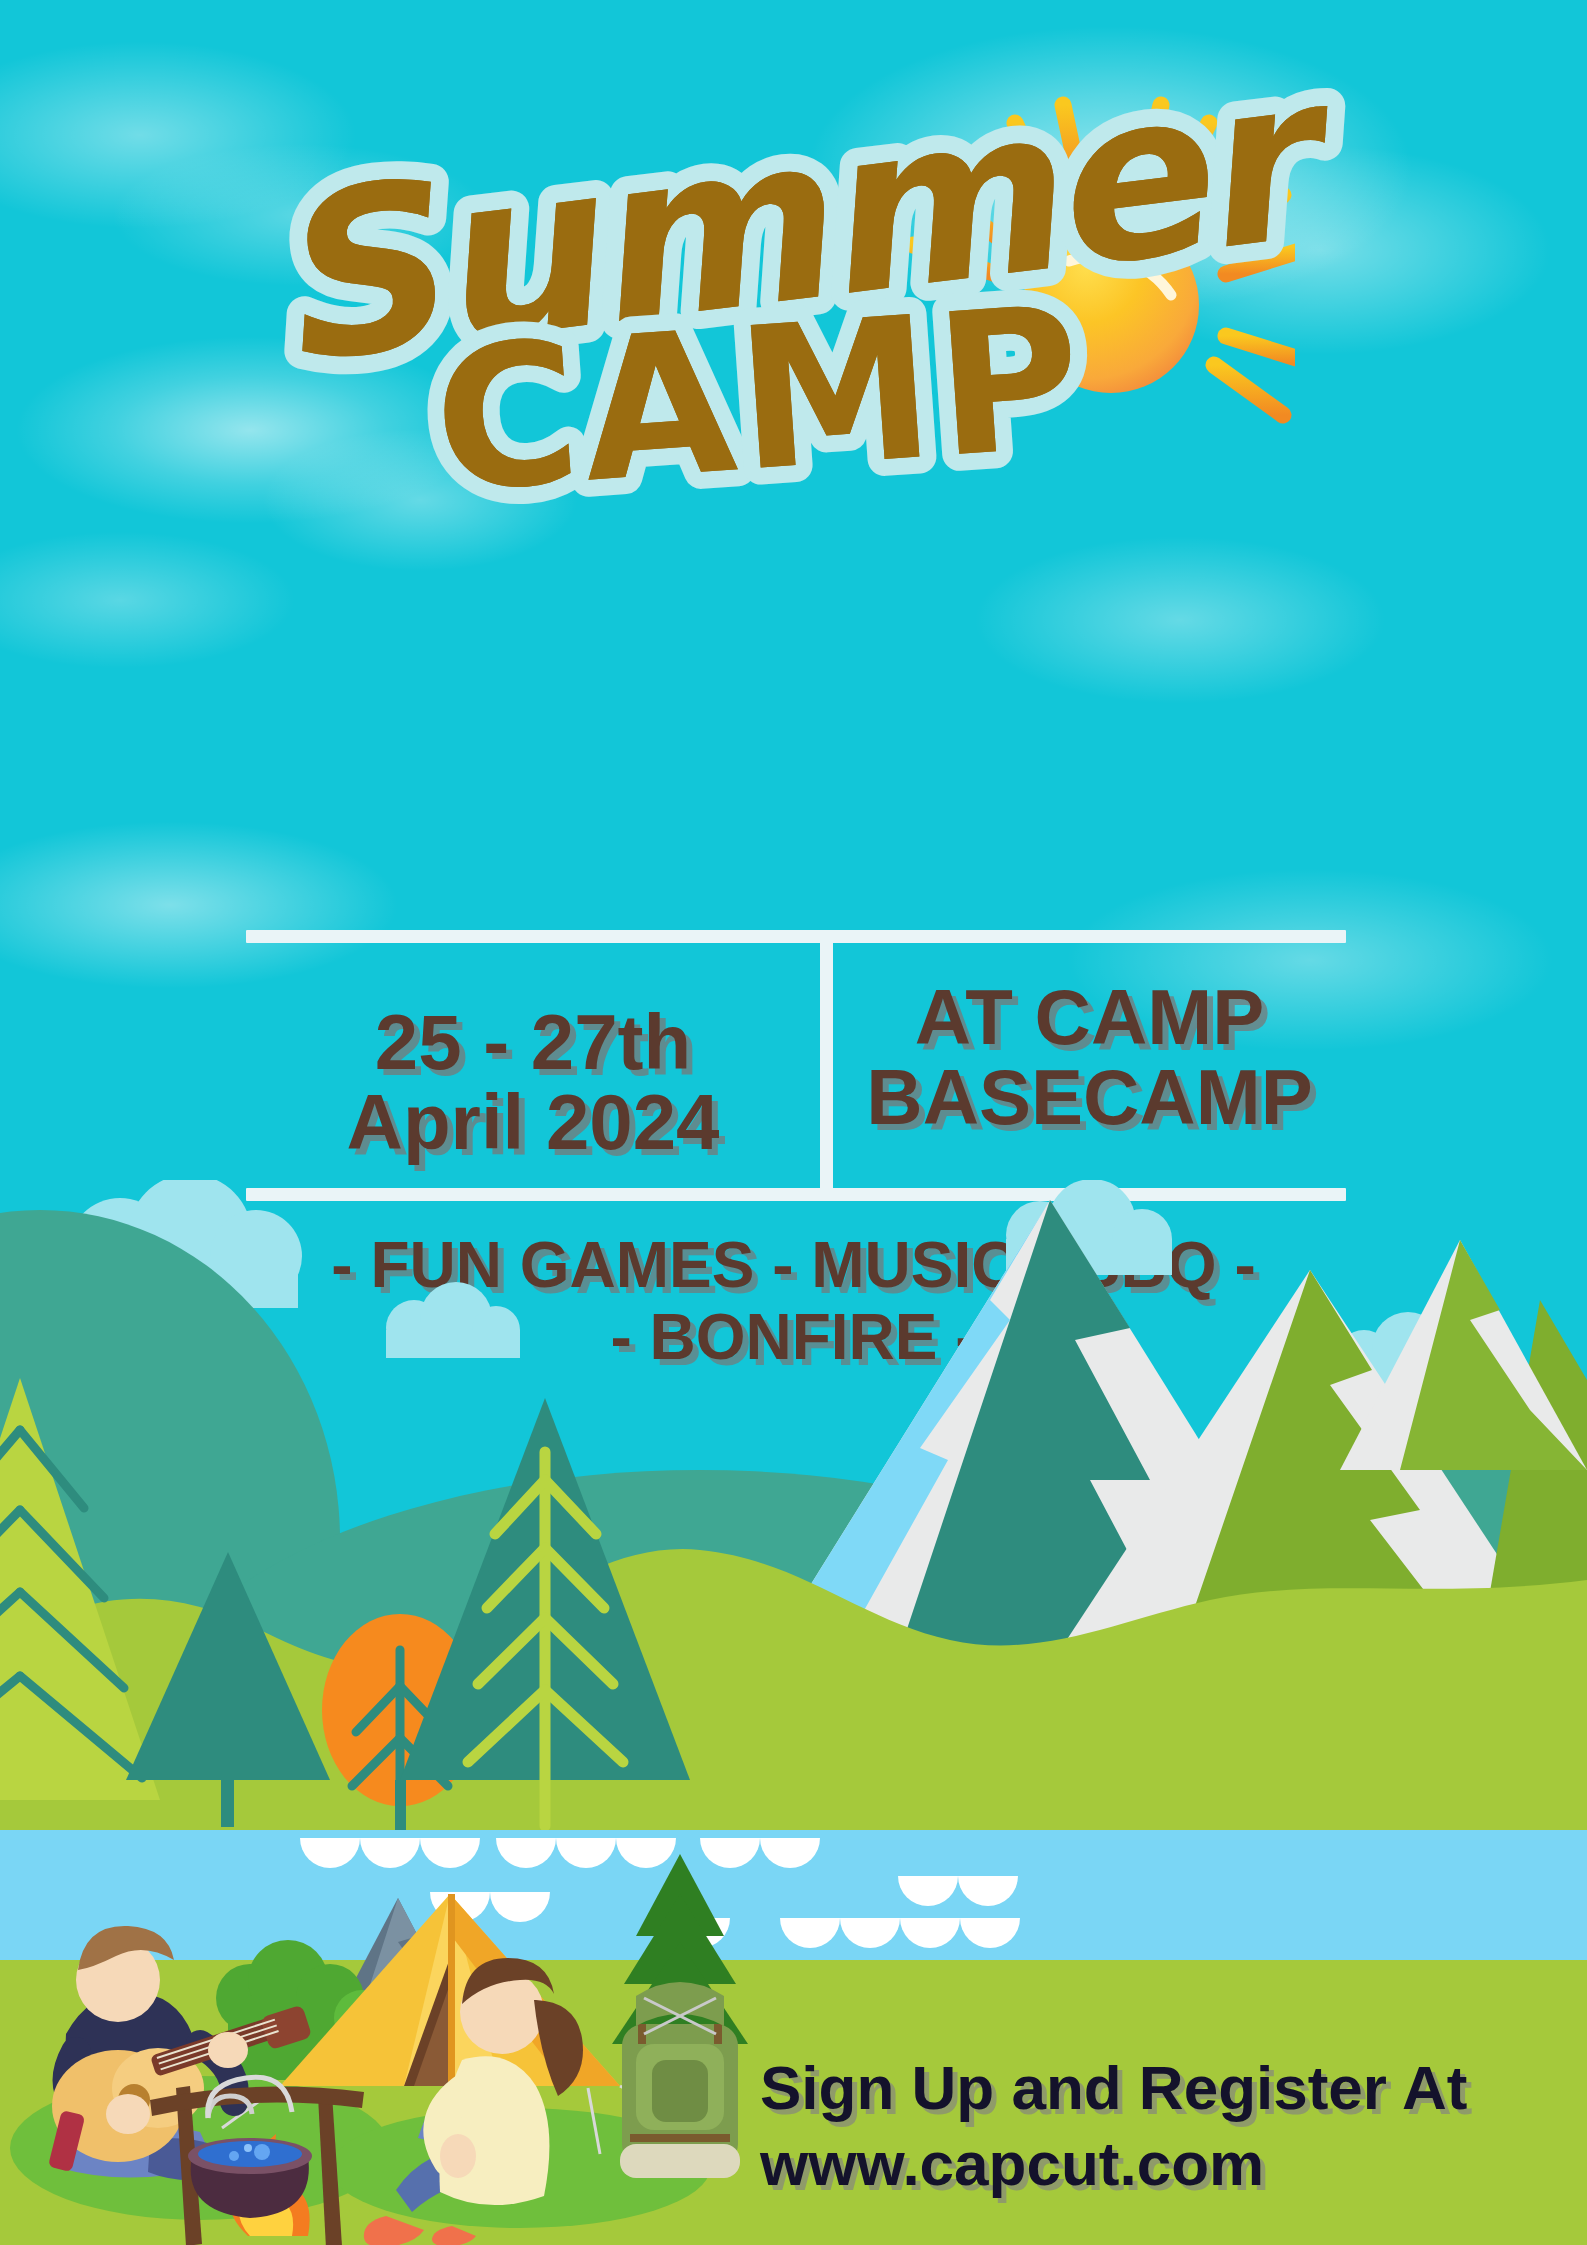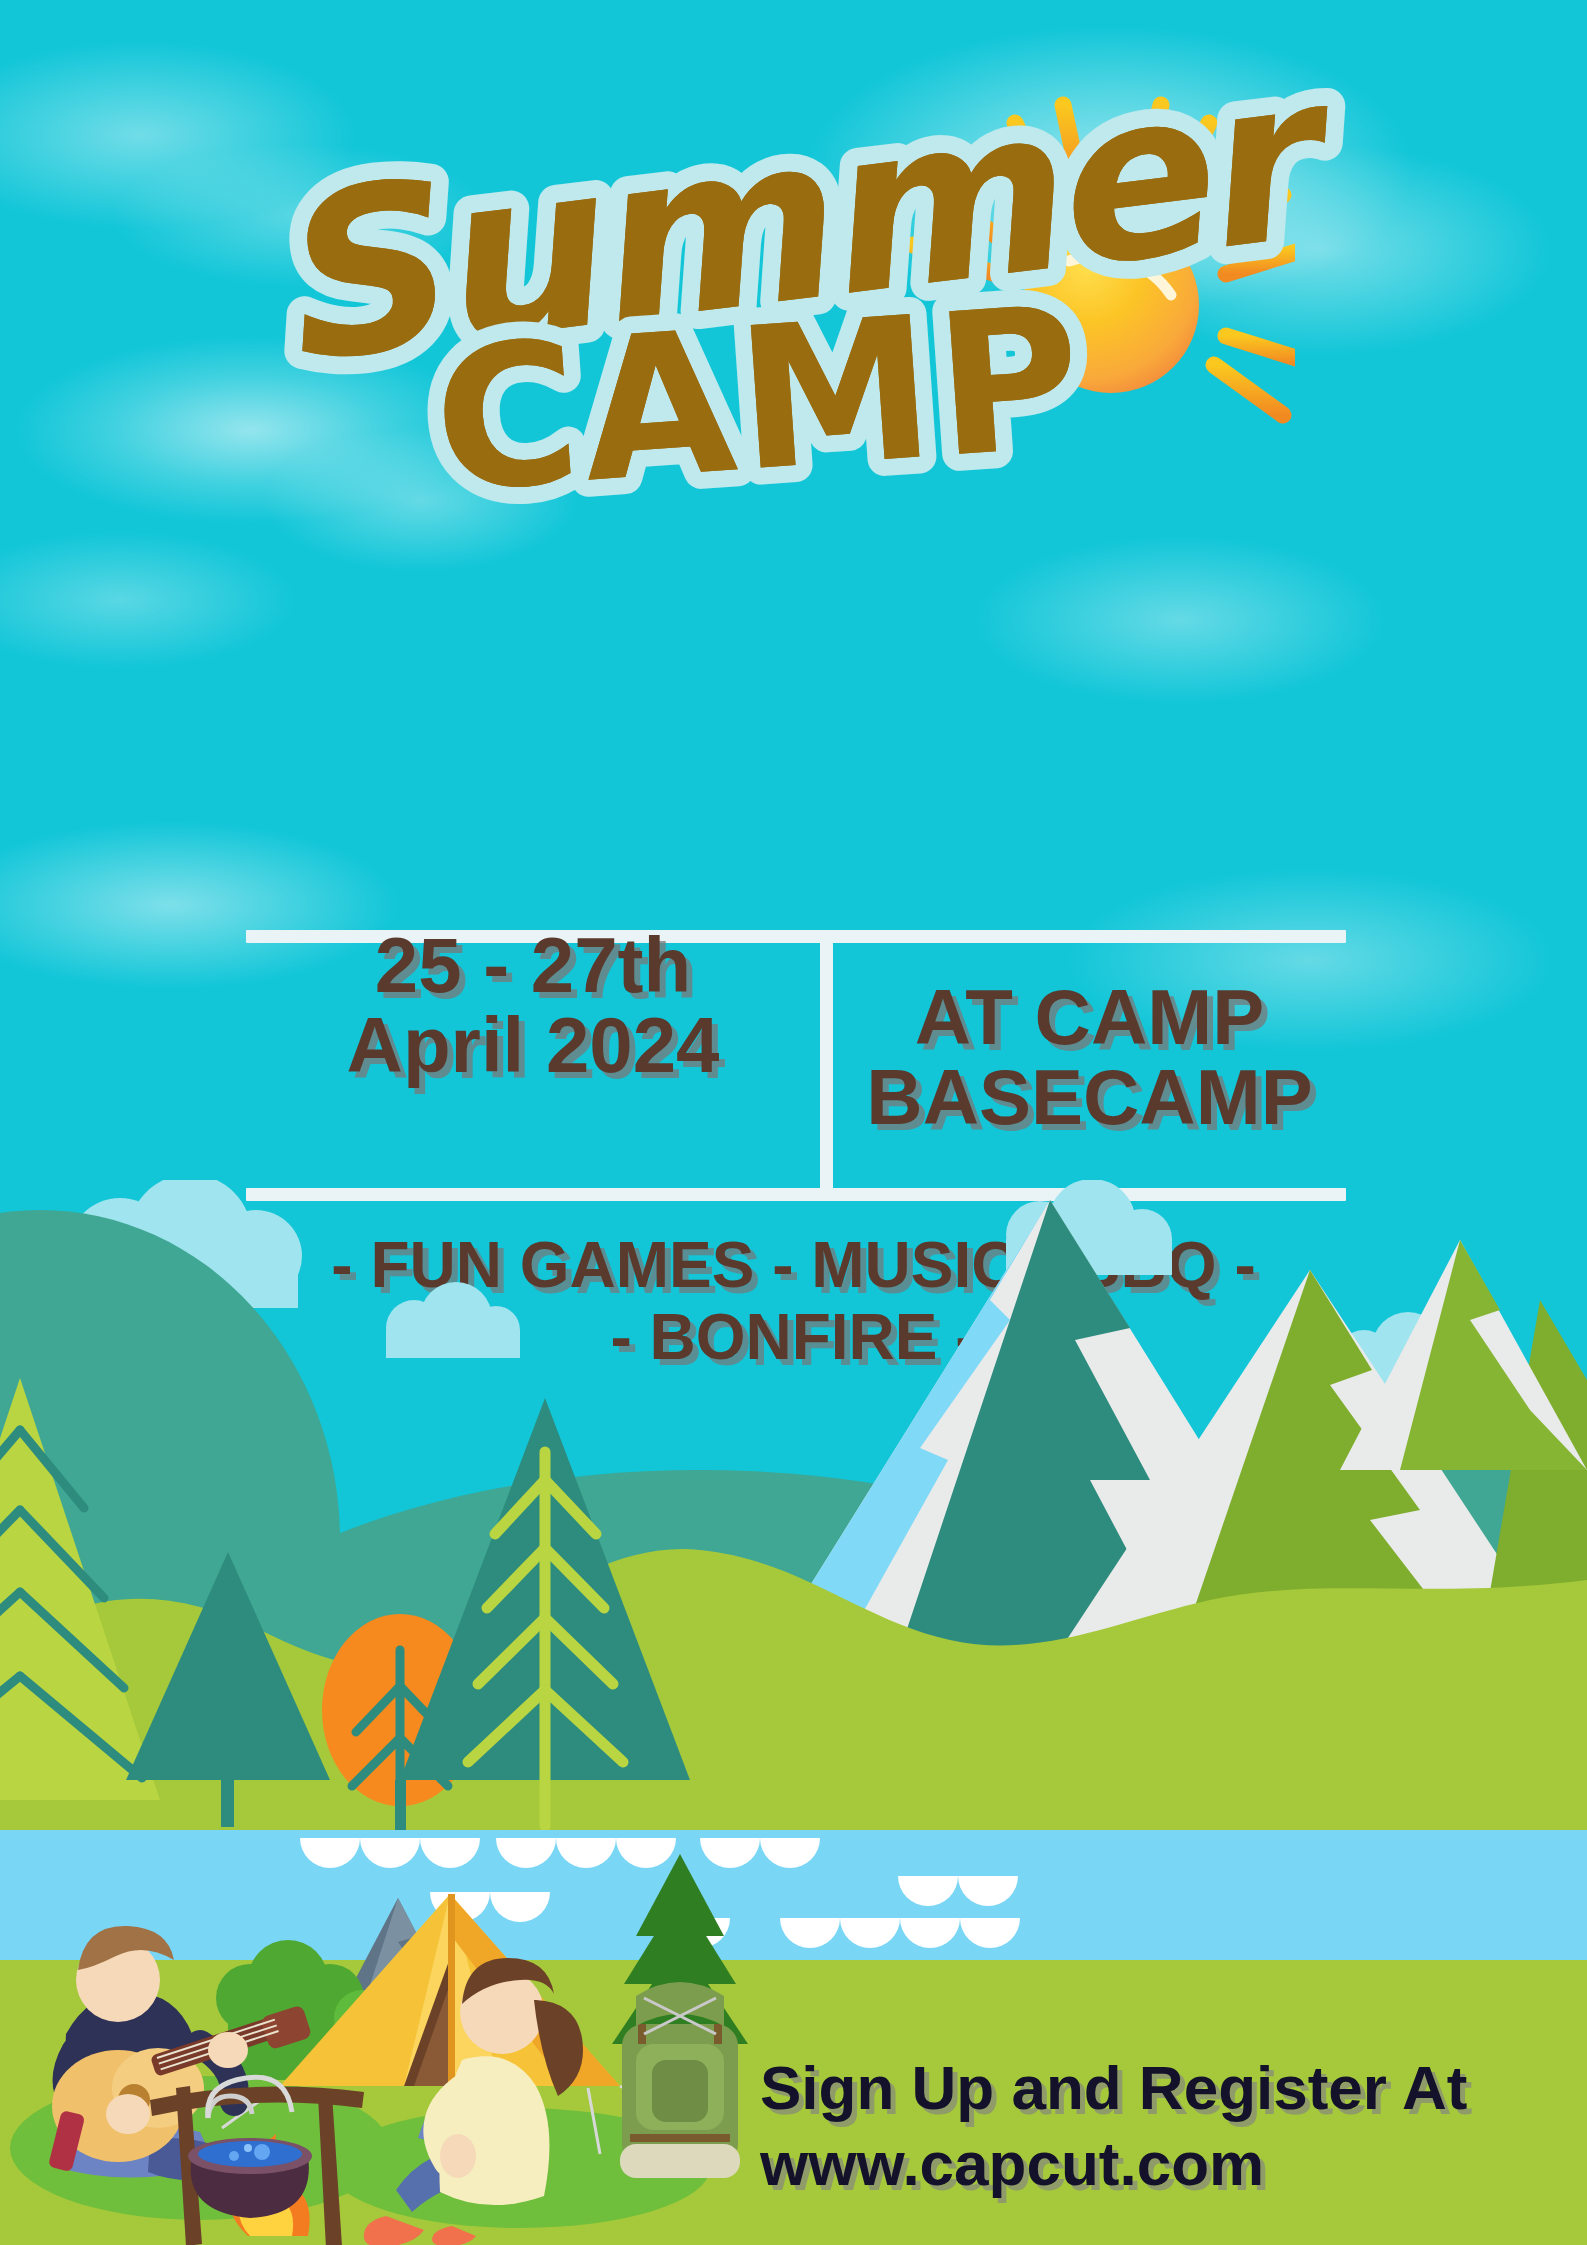--- a/index.html
+++ b/index.html
@@ -51,21 +51,21 @@
     position:absolute;
     text-align:center;
     font-family:"Liberation Sans", sans-serif;
     font-weight:bold;
     color:#5b3a2e;
     text-shadow:6px 6px 0 rgba(120,120,120,.75);
     line-height:1.02;
     font-size:78px;
     letter-spacing:0px;
   }
-  .info-left{ left:246px; top:926px; width:574px;text-align:center; }
+  .info-left{ left:246px; top:1003px; width:574px;text-align:center; }
   .info-right{ left:833px; top:978px; width:513px; }
 
   .activities{
     position:absolute; left:0; top:1230px; width:1587px;
     text-align:center;
     font-family:"Liberation Sans", sans-serif;
     font-weight:bold;
     color:#5b3a2e;
     text-shadow:6px 6px 0 rgba(120,120,120,.7);
     font-size:64px; line-height:1.12;

